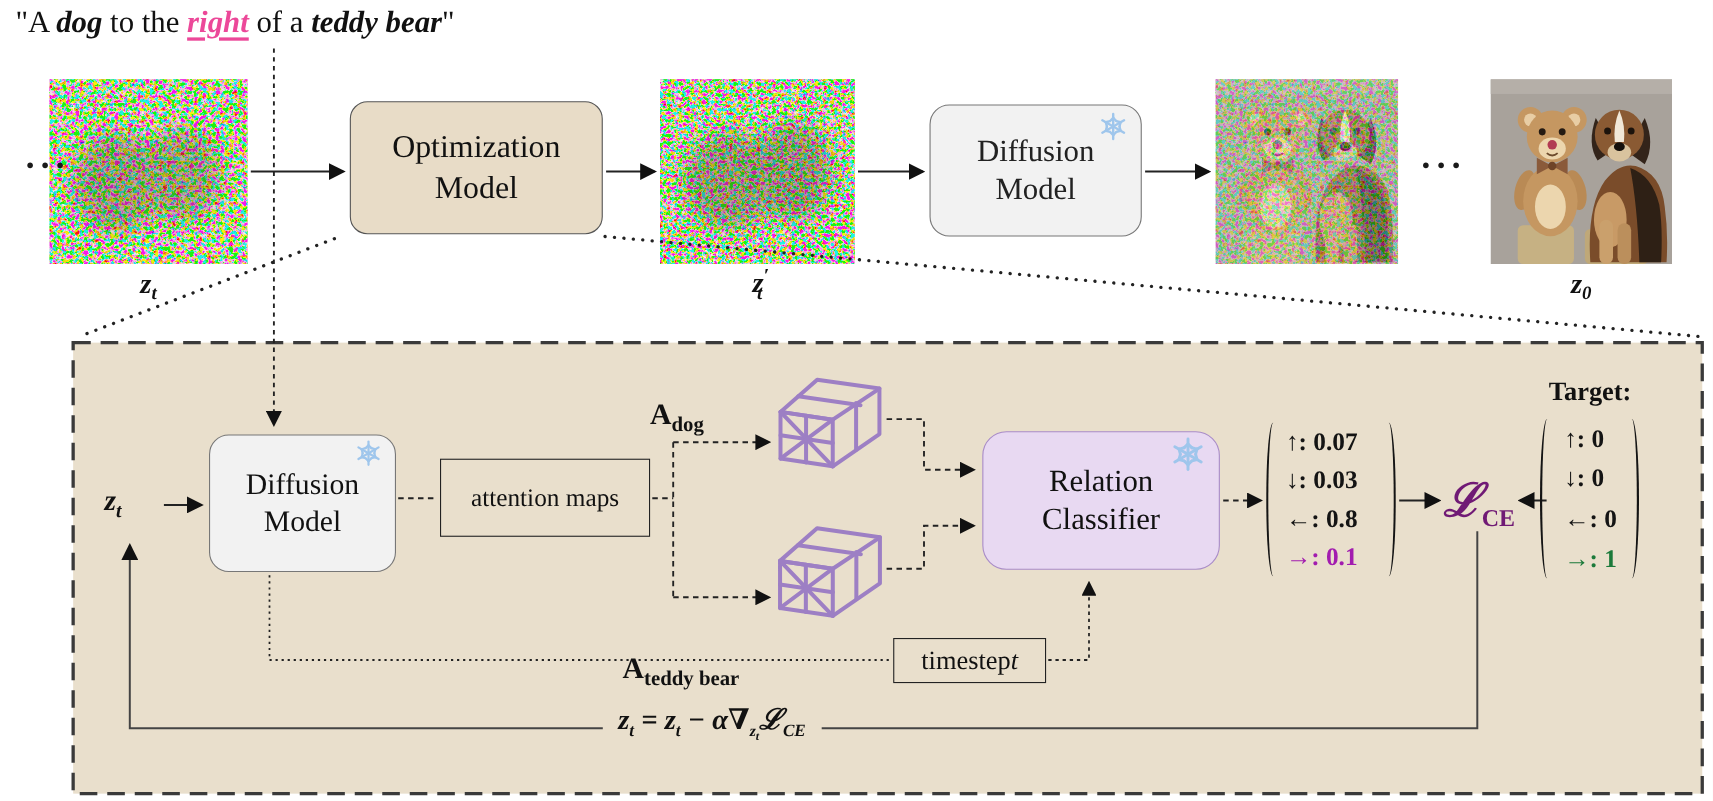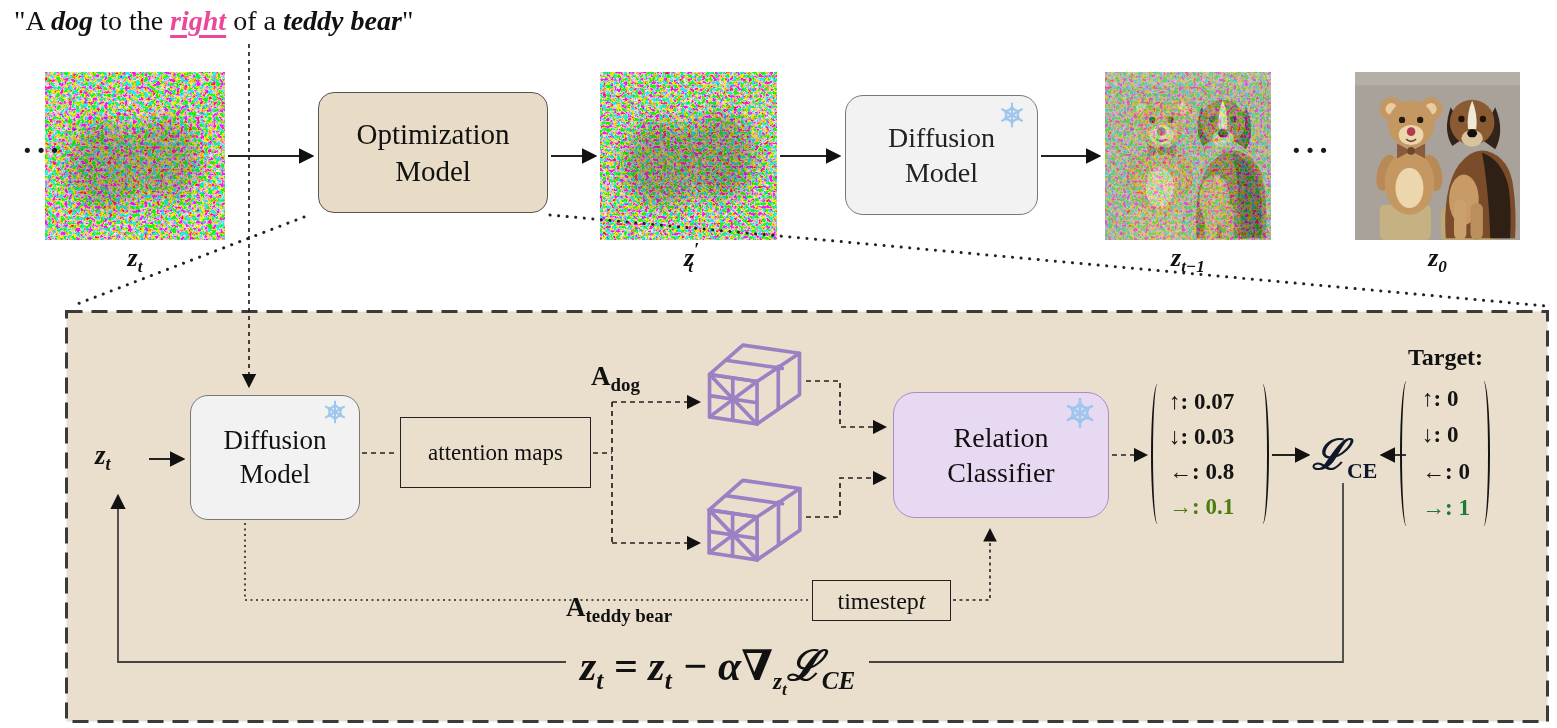--- a/index.html
+++ b/index.html
@@ -53,27 +53,27 @@
   
   .vec{position:absolute;display:flex;gap:5px;z-index:4;}
   #ovec{left:1151px;top:384px;height:140px;}
   #tvec{left:1400px;top:381px;height:145px;}
   .pl{width:13px;border-left:2.7px solid #141414;border-radius:50%;}
   .pr{width:13px;border-right:2.7px solid #141414;border-radius:50%;}
   .vcol{display:flex;flex-direction:column;justify-content:space-around;}
   #ovec .vcol{min-width:82px;} #tvec .vcol{min-width:54px;padding-left:4px;}
   .vrow{font-size:23px;line-height:34px;color:#141414;font-weight:bold;}
   .vrow.bold{font-weight:bold;}
-  .vrow.darkred{font-weight:bold;color:#4d7c0f;}
+  .vrow.darkred{font-weight:bold;color:#a21caf;}
   .vrow.green{font-weight:bold;color:#1b7a3a;}
   #ttl{left:1408px;top:344px;font-size:24px;font-weight:bold;z-index:4;}
   
-  #loss{left:1312px;top:424px;font-size:42px;font-weight:bold;font-style:italic;color:#0f172a;z-index:4;}
+  #loss{left:1312px;top:424px;font-size:42px;font-weight:bold;font-style:italic;color:#701a75;z-index:4;}
   #loss sub{font-size:0.52em;font-style:normal;font-weight:bold;}
-  #eq{left:566px;top:633px;background:#e9dfcc;padding:2px 14px;font-size:42px;font-style:italic;font-weight:bold;z-index:5;white-space:pre;}
+  #eq{left:548px;top:633px;background:#e9dfcc;padding:2px 14px;font-size:26px;font-style:italic;font-weight:bold;z-index:5;white-space:pre;}
   #eq sub{font-size:0.6em;}
   #eq .up{font-style:normal;}
   #eq .nsub{font-size:0.55em;} #eq .nsub sub{font-size:0.75em;}
   #wires{position:absolute;left:0;top:0;z-index:3;}
   #defsvg{position:absolute;width:0;height:0;}
 </style>
 </head>
 <body>
 
 <div id="canvas">
@@ -216,21 +216,20 @@
     <use href="#pets"></use>
     <rect width="100" height="100" filter="url(#nz)" opacity="0.45"></rect>
     <rect width="100" height="100" fill="#c8a873" opacity="0.08"></rect>
   </svg>
   <svg id="img-z0" class="ph" viewBox="0 0 100 100" preserveAspectRatio="none">
     <use href="#pets"></use>
   </svg>
 
   <div class="imglabel" id="lab-zt"><span>z</span><sub>t</sub></div>
   <div class="imglabel" id="lab-ztp"><span>z</span><span class="prime">′</span><sub>t</sub></div>
-  <div class="imglabel" id="lab-ztm1"><span>z</span><sub>t−1</sub></div>
   <div class="imglabel" id="lab-z0"><span>z</span><sub>0</sub></div>
 
   <svg id="wires" width="1557" height="728" viewBox="0 0 1557 728">
     <defs>
       <marker id="ah" viewBox="0 0 10 10" refX="8.5" refY="5" markerWidth="8.5" markerHeight="8.5" orient="auto-start-reverse">
         <path d="M0,0 L10,5 L0,10 z" fill="#111"></path>
       </marker>
     </defs>
     <rect x="66.5" y="311.5" width="1481" height="410" fill="#e9dfcc" stroke="#3a3a3a" stroke-width="3" stroke-dasharray="16 9"></rect>
 

